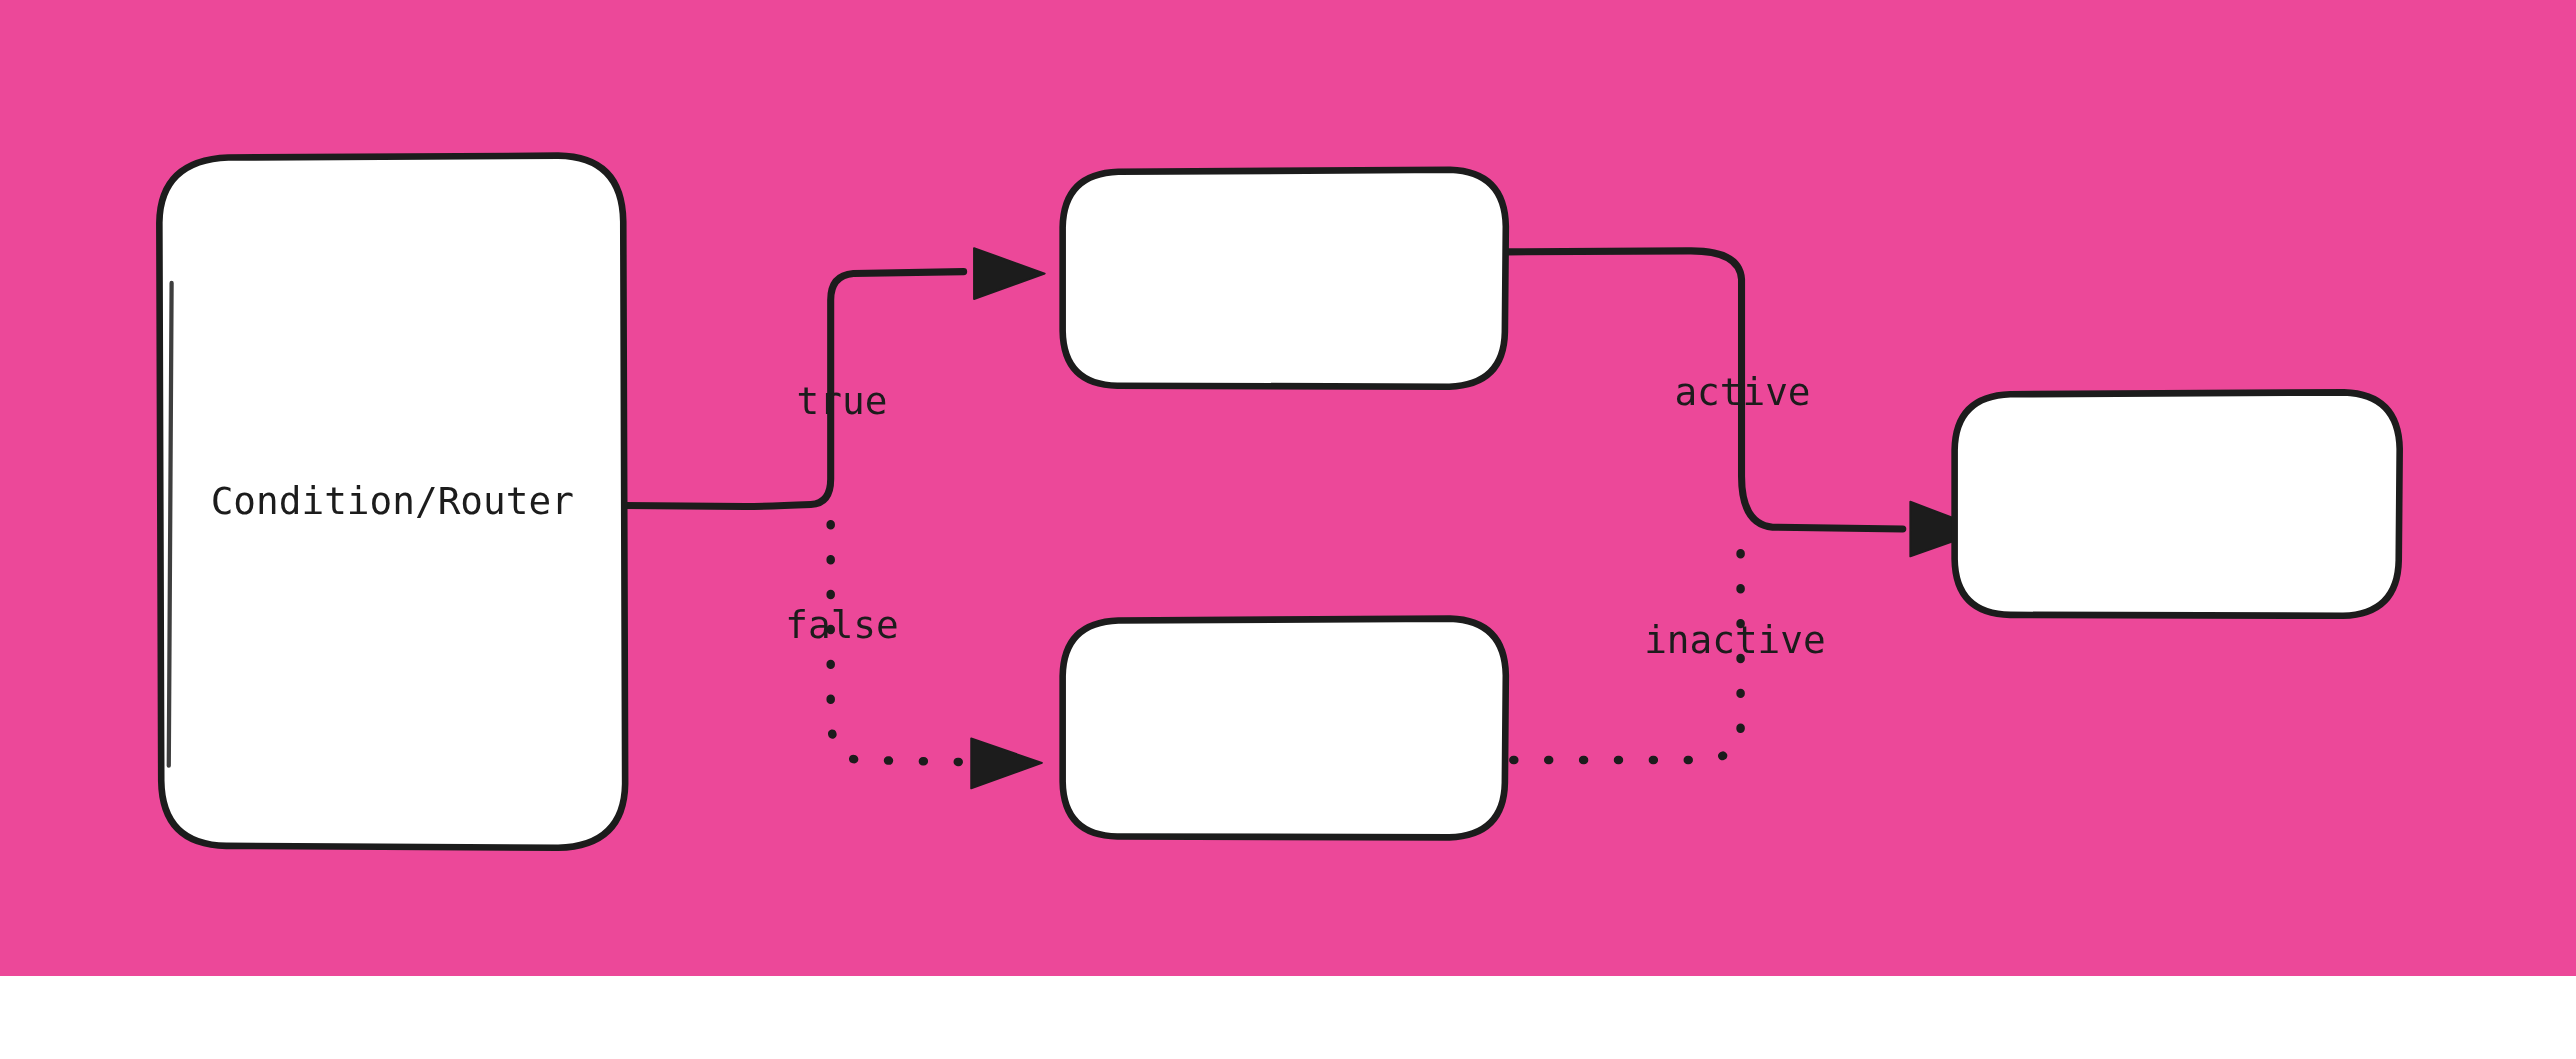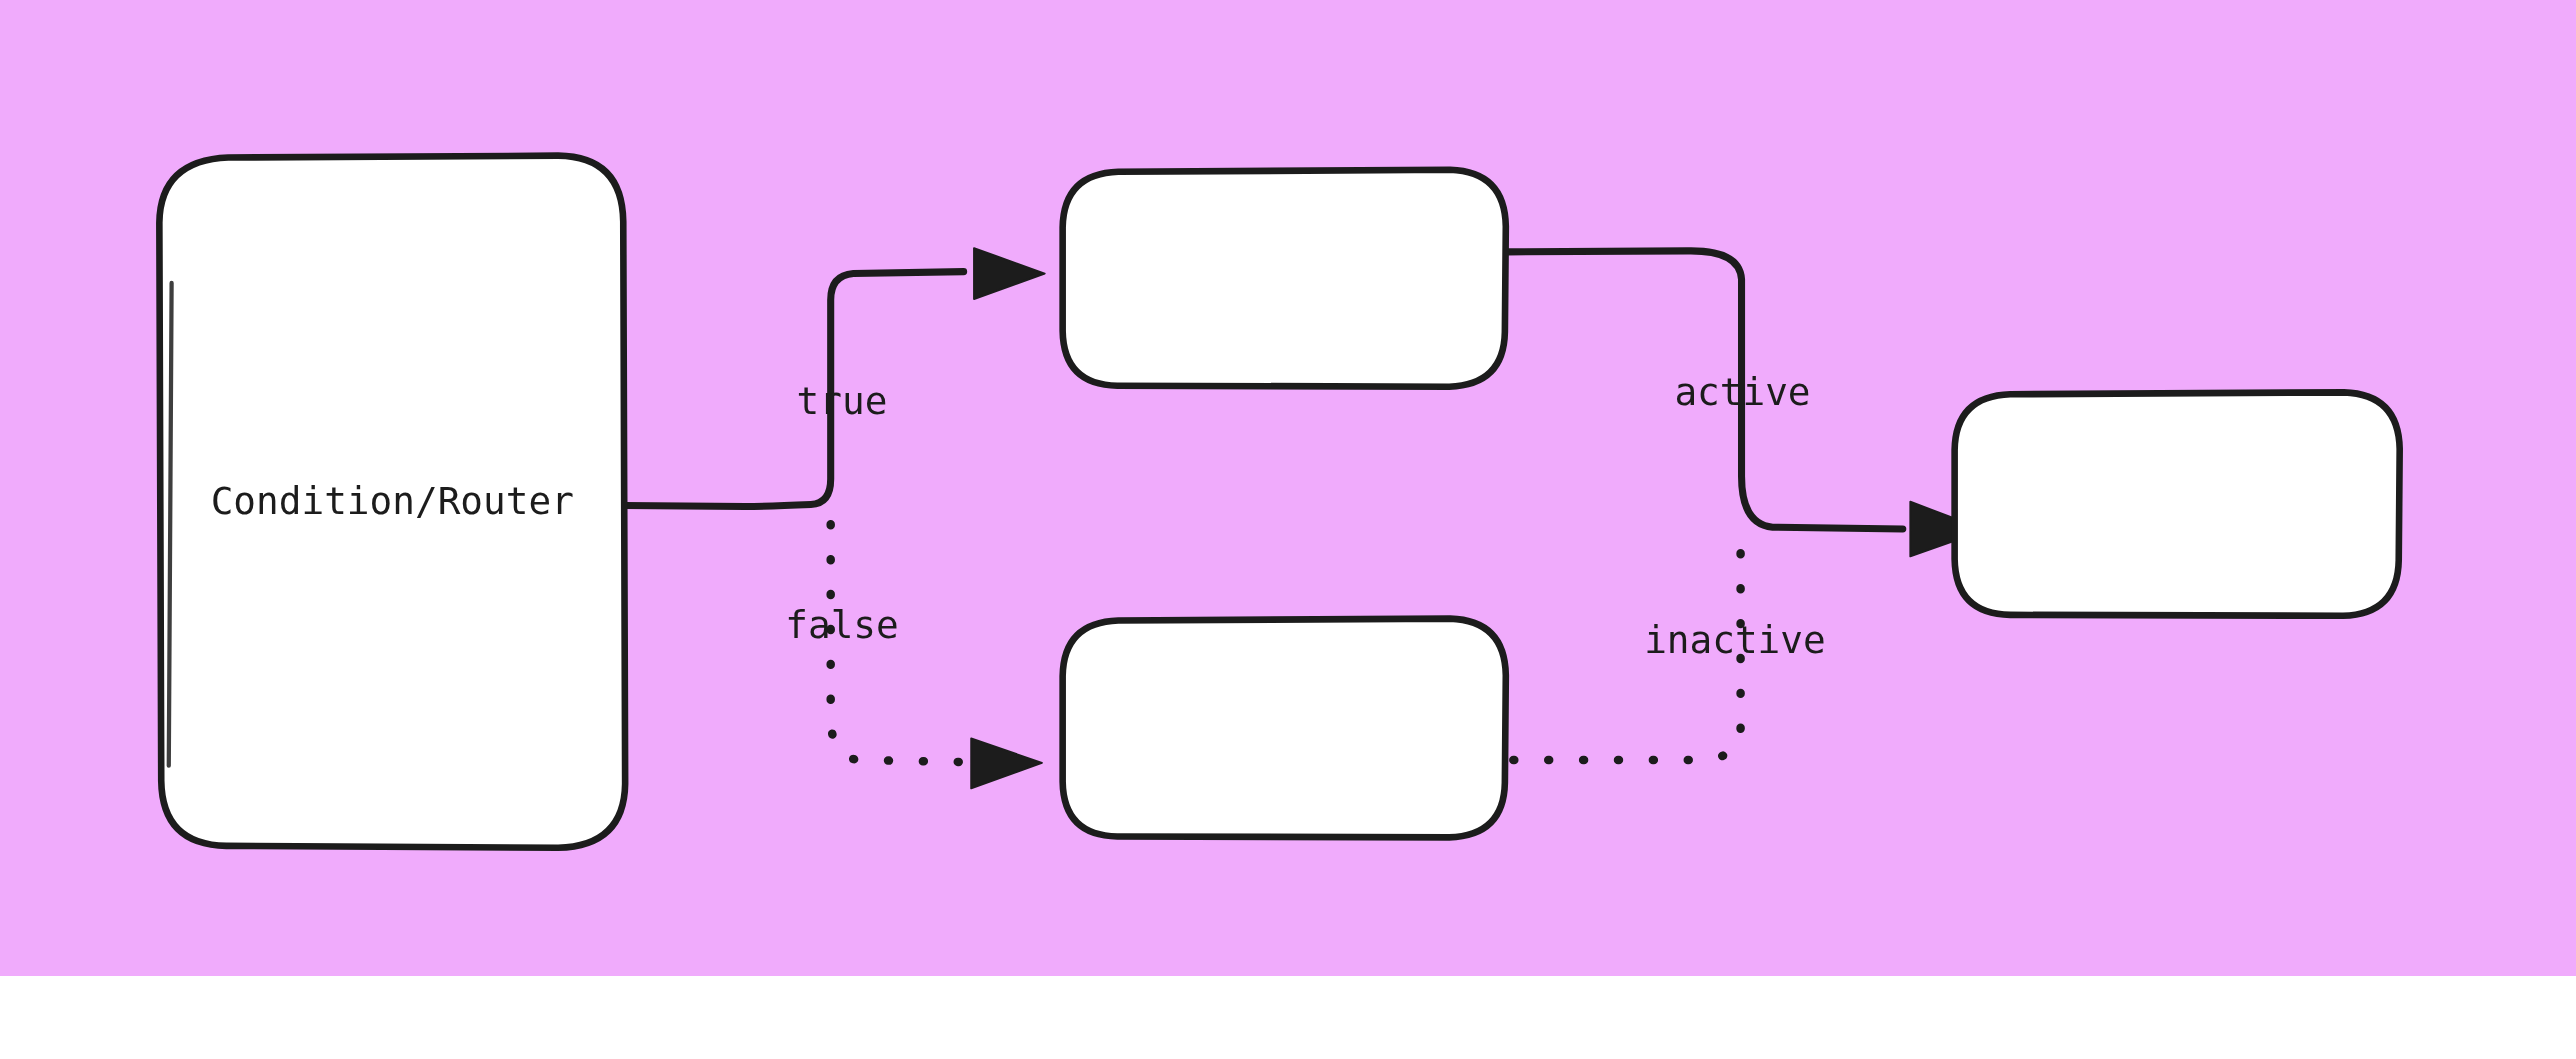--- a/index.html
+++ b/index.html
@@ -4,21 +4,21 @@
 <style>
   html, body {
     margin: 0;
     padding: 0;
     background: #ffffff;
   }
   #canvas {
     position: relative;
     width: 2576px;
     height: 976px;
-    background: #f0abfc;
+    background: #ec4899;
     overflow: hidden;
     font-family: "DejaVu Sans Mono", "Liberation Mono", monospace;
   }
   #diagram-svg {
     position: absolute;
     top: 0;
     left: 0;
     width: 2576px;
     height: 1060px;
     display: block;

